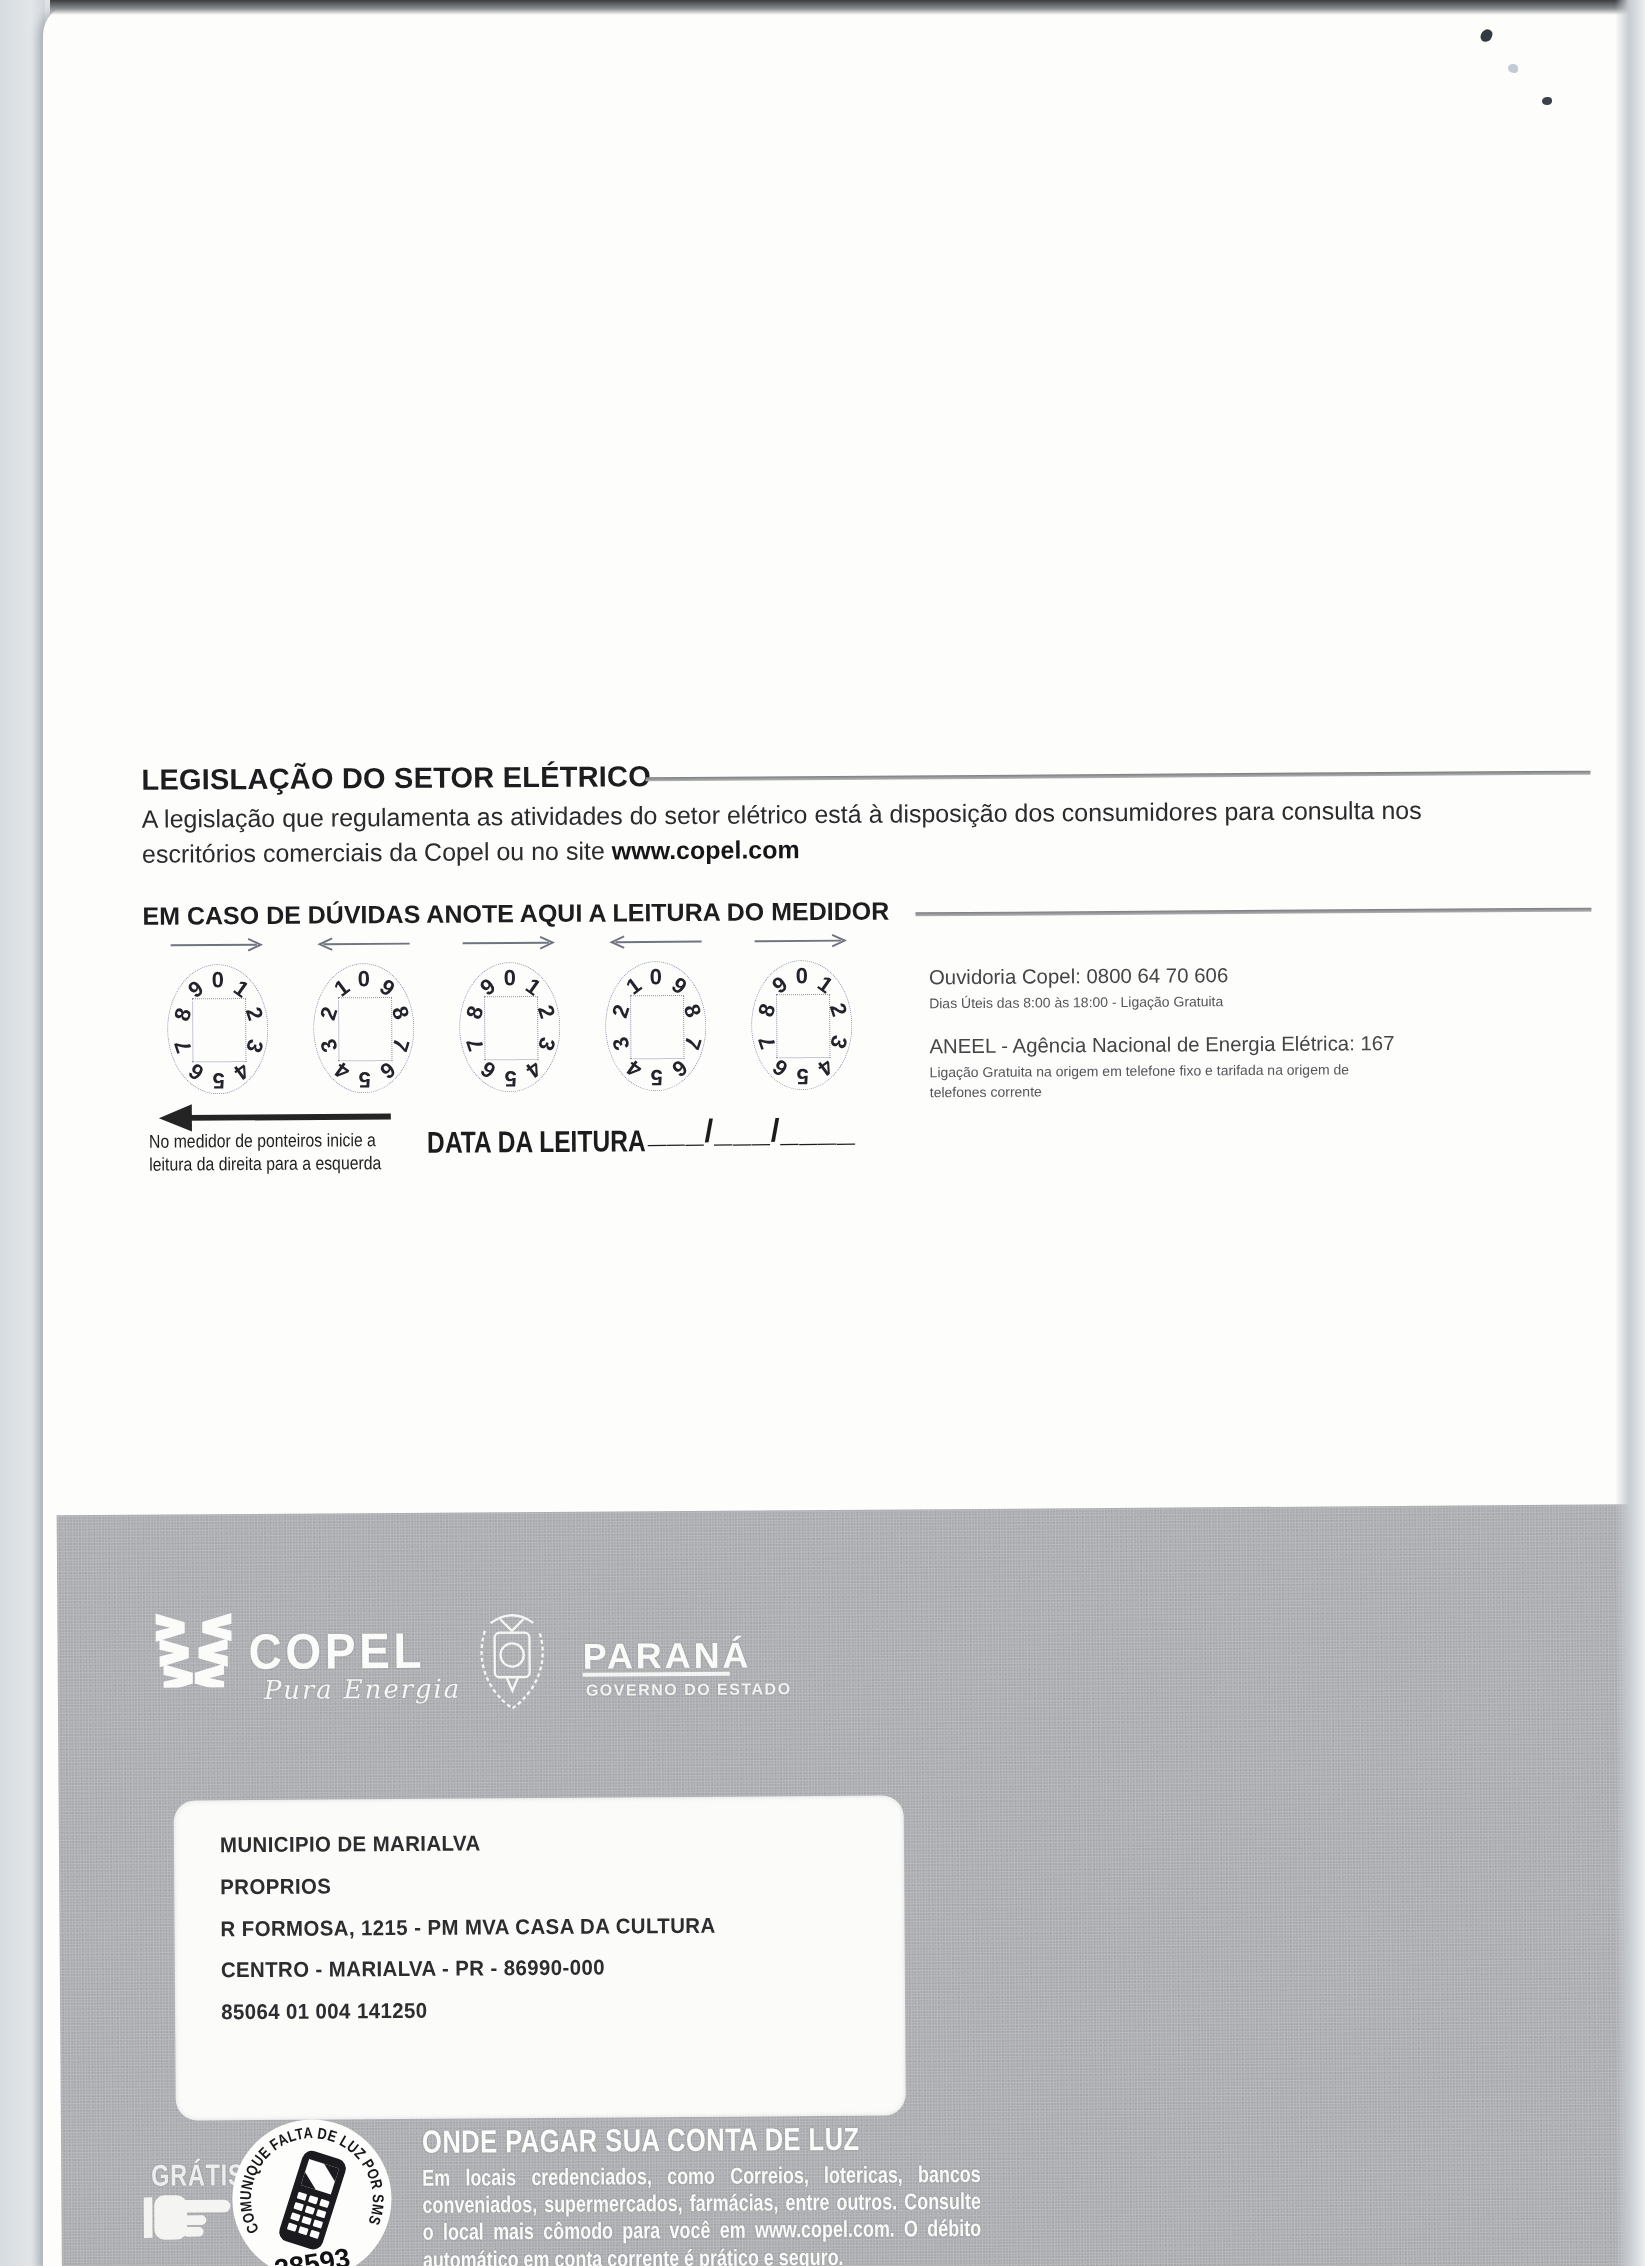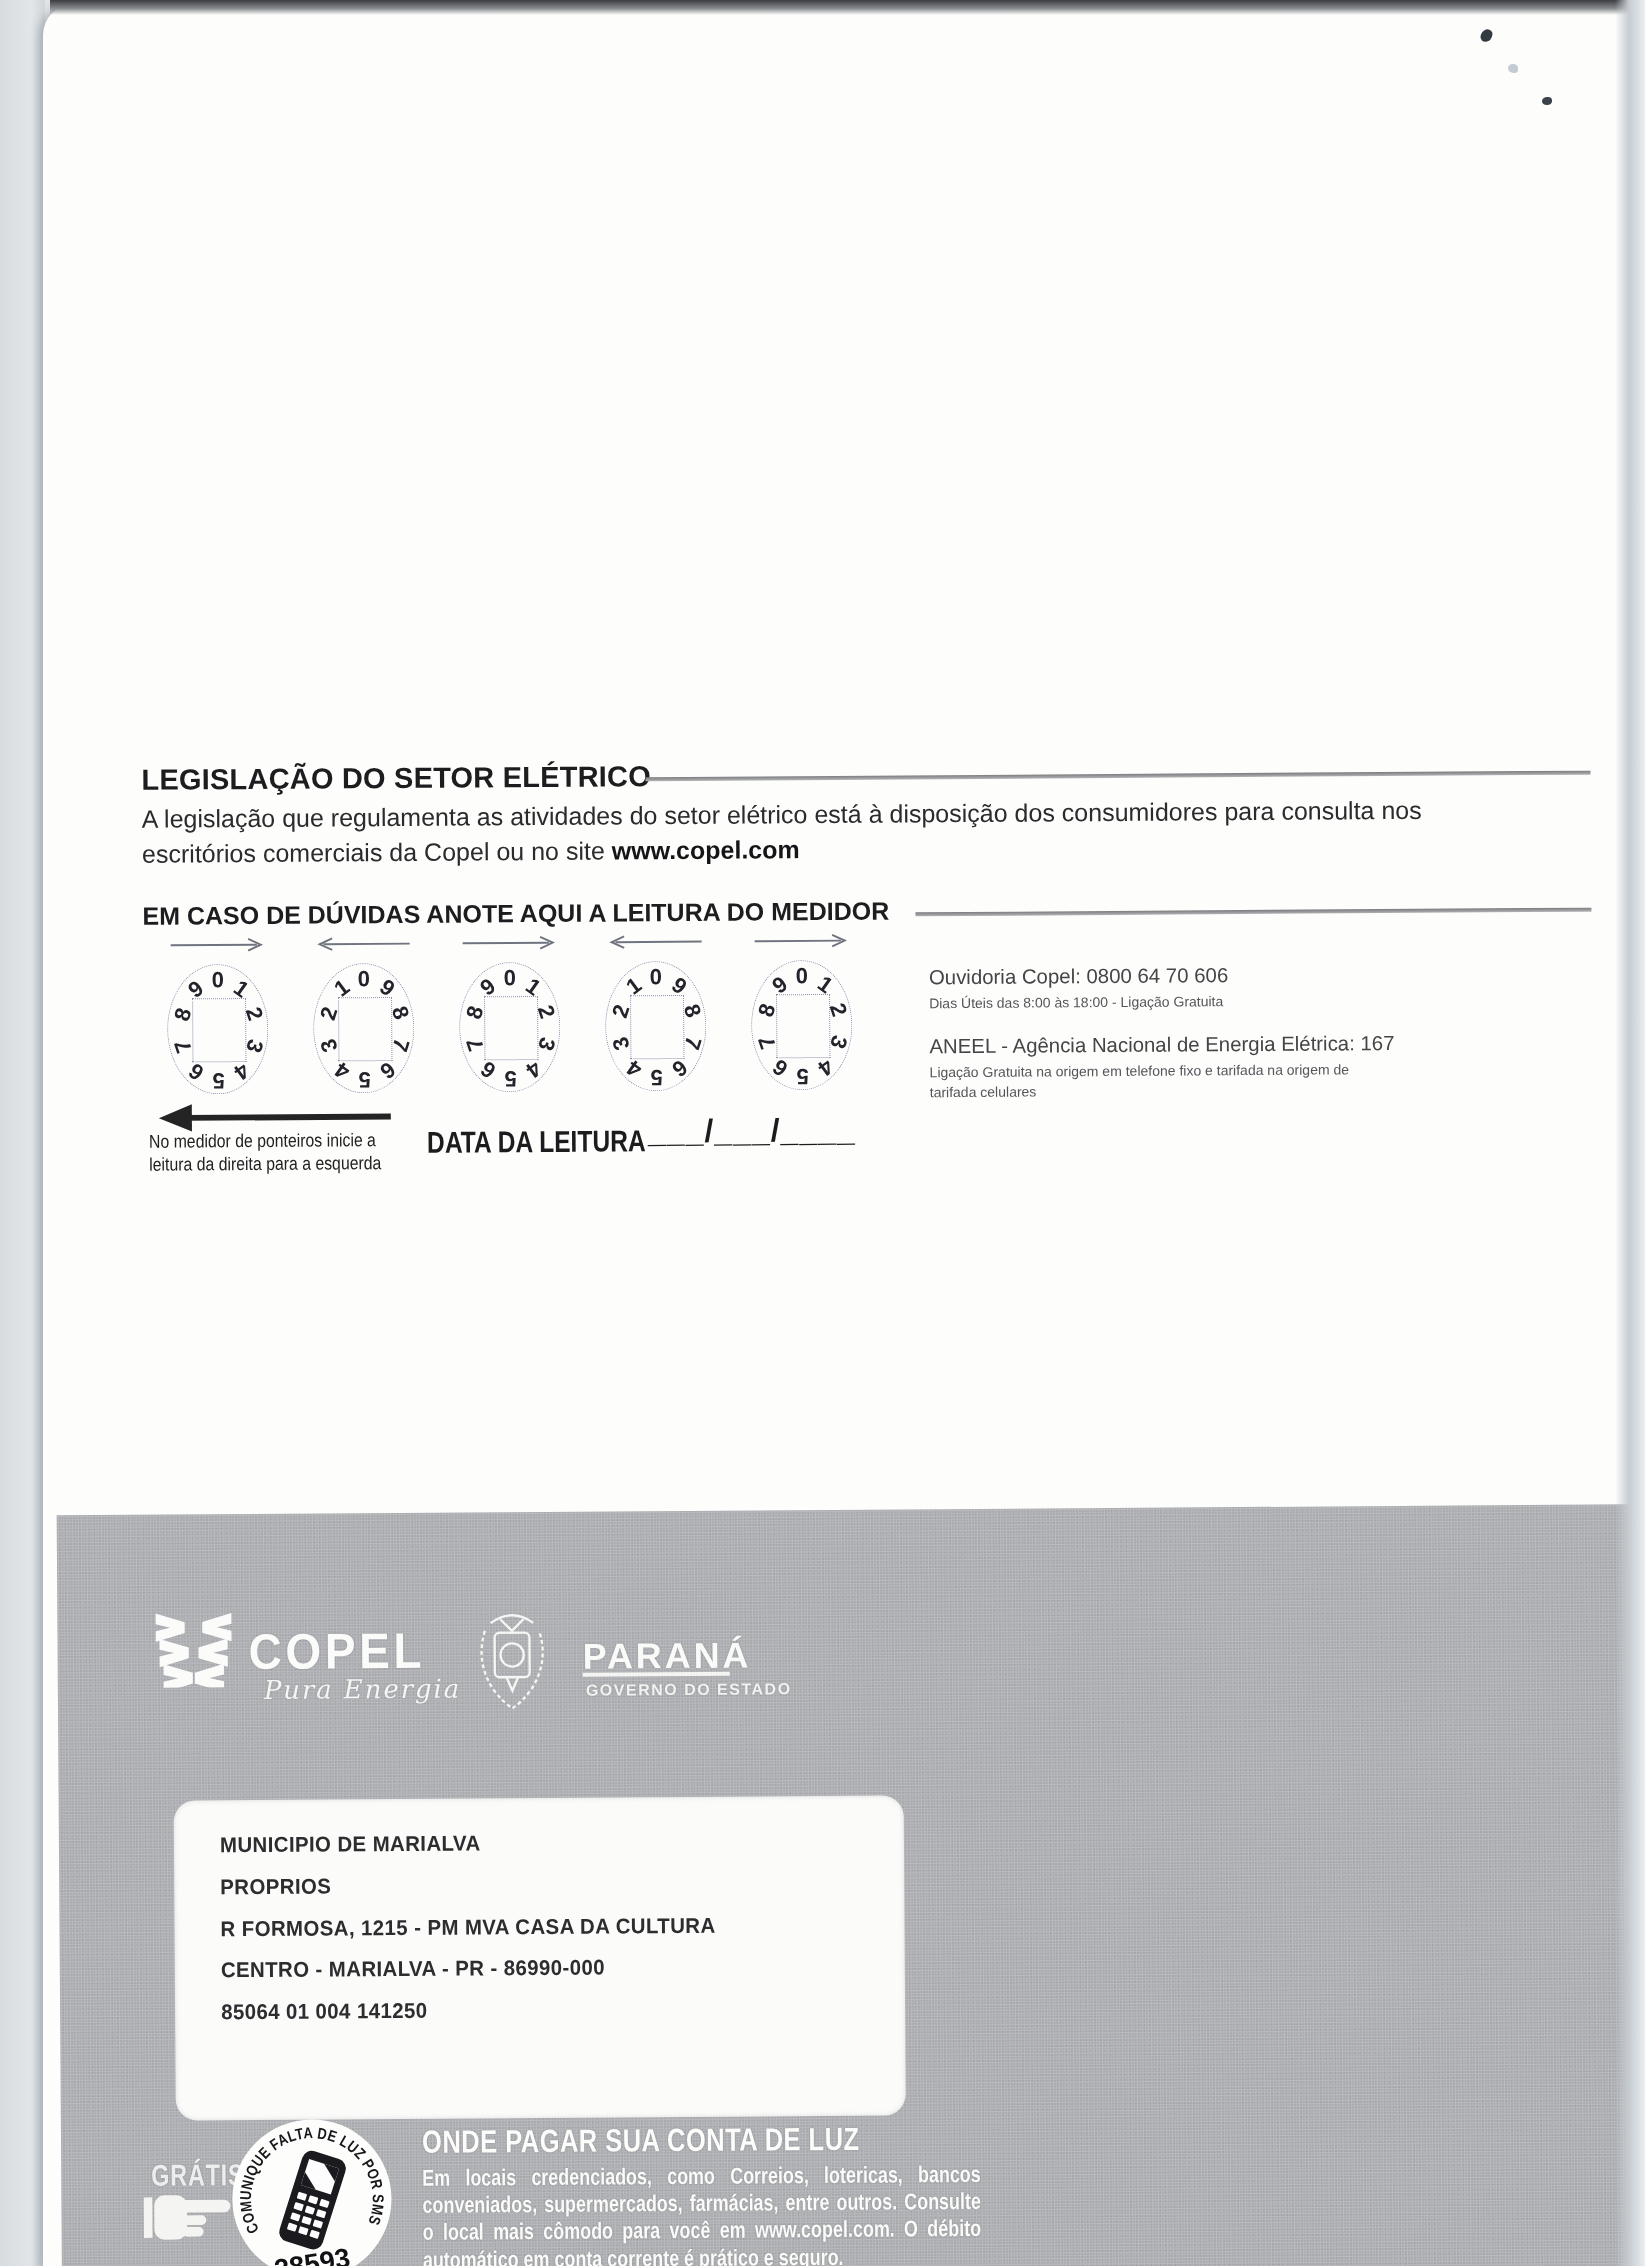--- a/index.html
+++ b/index.html
@@ -212,21 +212,21 @@
     </div>
     <div id="note1" class="note-line">No medidor de ponteiros inicie a</div>
     <div id="note2" class="note-line">leitura da direita para a esquerda</div>
     <div id="date-label">DATA DA LEITURA</div>
     <div id="date-blanks">___/___/____</div>
 
     <div id="ouvidoria" class="contact">Ouvidoria Copel: 0800 64 70 606</div>
     <div id="ouvidoria-info" class="contact">Dias Úteis das 8:00 às 18:00 - Ligação Gratuita</div>
     <div id="aneel" class="contact">ANEEL - Agência Nacional de Energia Elétrica: 167</div>
     <div id="aneel-info1" class="contact">Ligação Gratuita na origem em telefone fixo e tarifada na origem de</div>
-    <div id="aneel-info2" class="contact">tarifada celulares</div>
+    <div id="aneel-info2" class="contact">telefones corrente</div>
 
     <div id="envelope"></div>
 
     <div id="copel-icon">
       <svg width="78" height="76" viewBox="0 0 80 78">
         <g fill="#fbfbfa">
           <polygon points="0,2 30,11 30,22 0,31 0,20 15,16.5 0,13"></polygon>
           <polygon points="78,2 48,11 48,22 78,31 78,20 63,16.5 78,13"></polygon>
           <polygon points="4,28 34,37 34,48 4,57 4,46 19,42.5 4,39"></polygon>
           <polygon points="74,28 44,37 44,48 74,57 74,46 59,42.5 74,39"></polygon>

